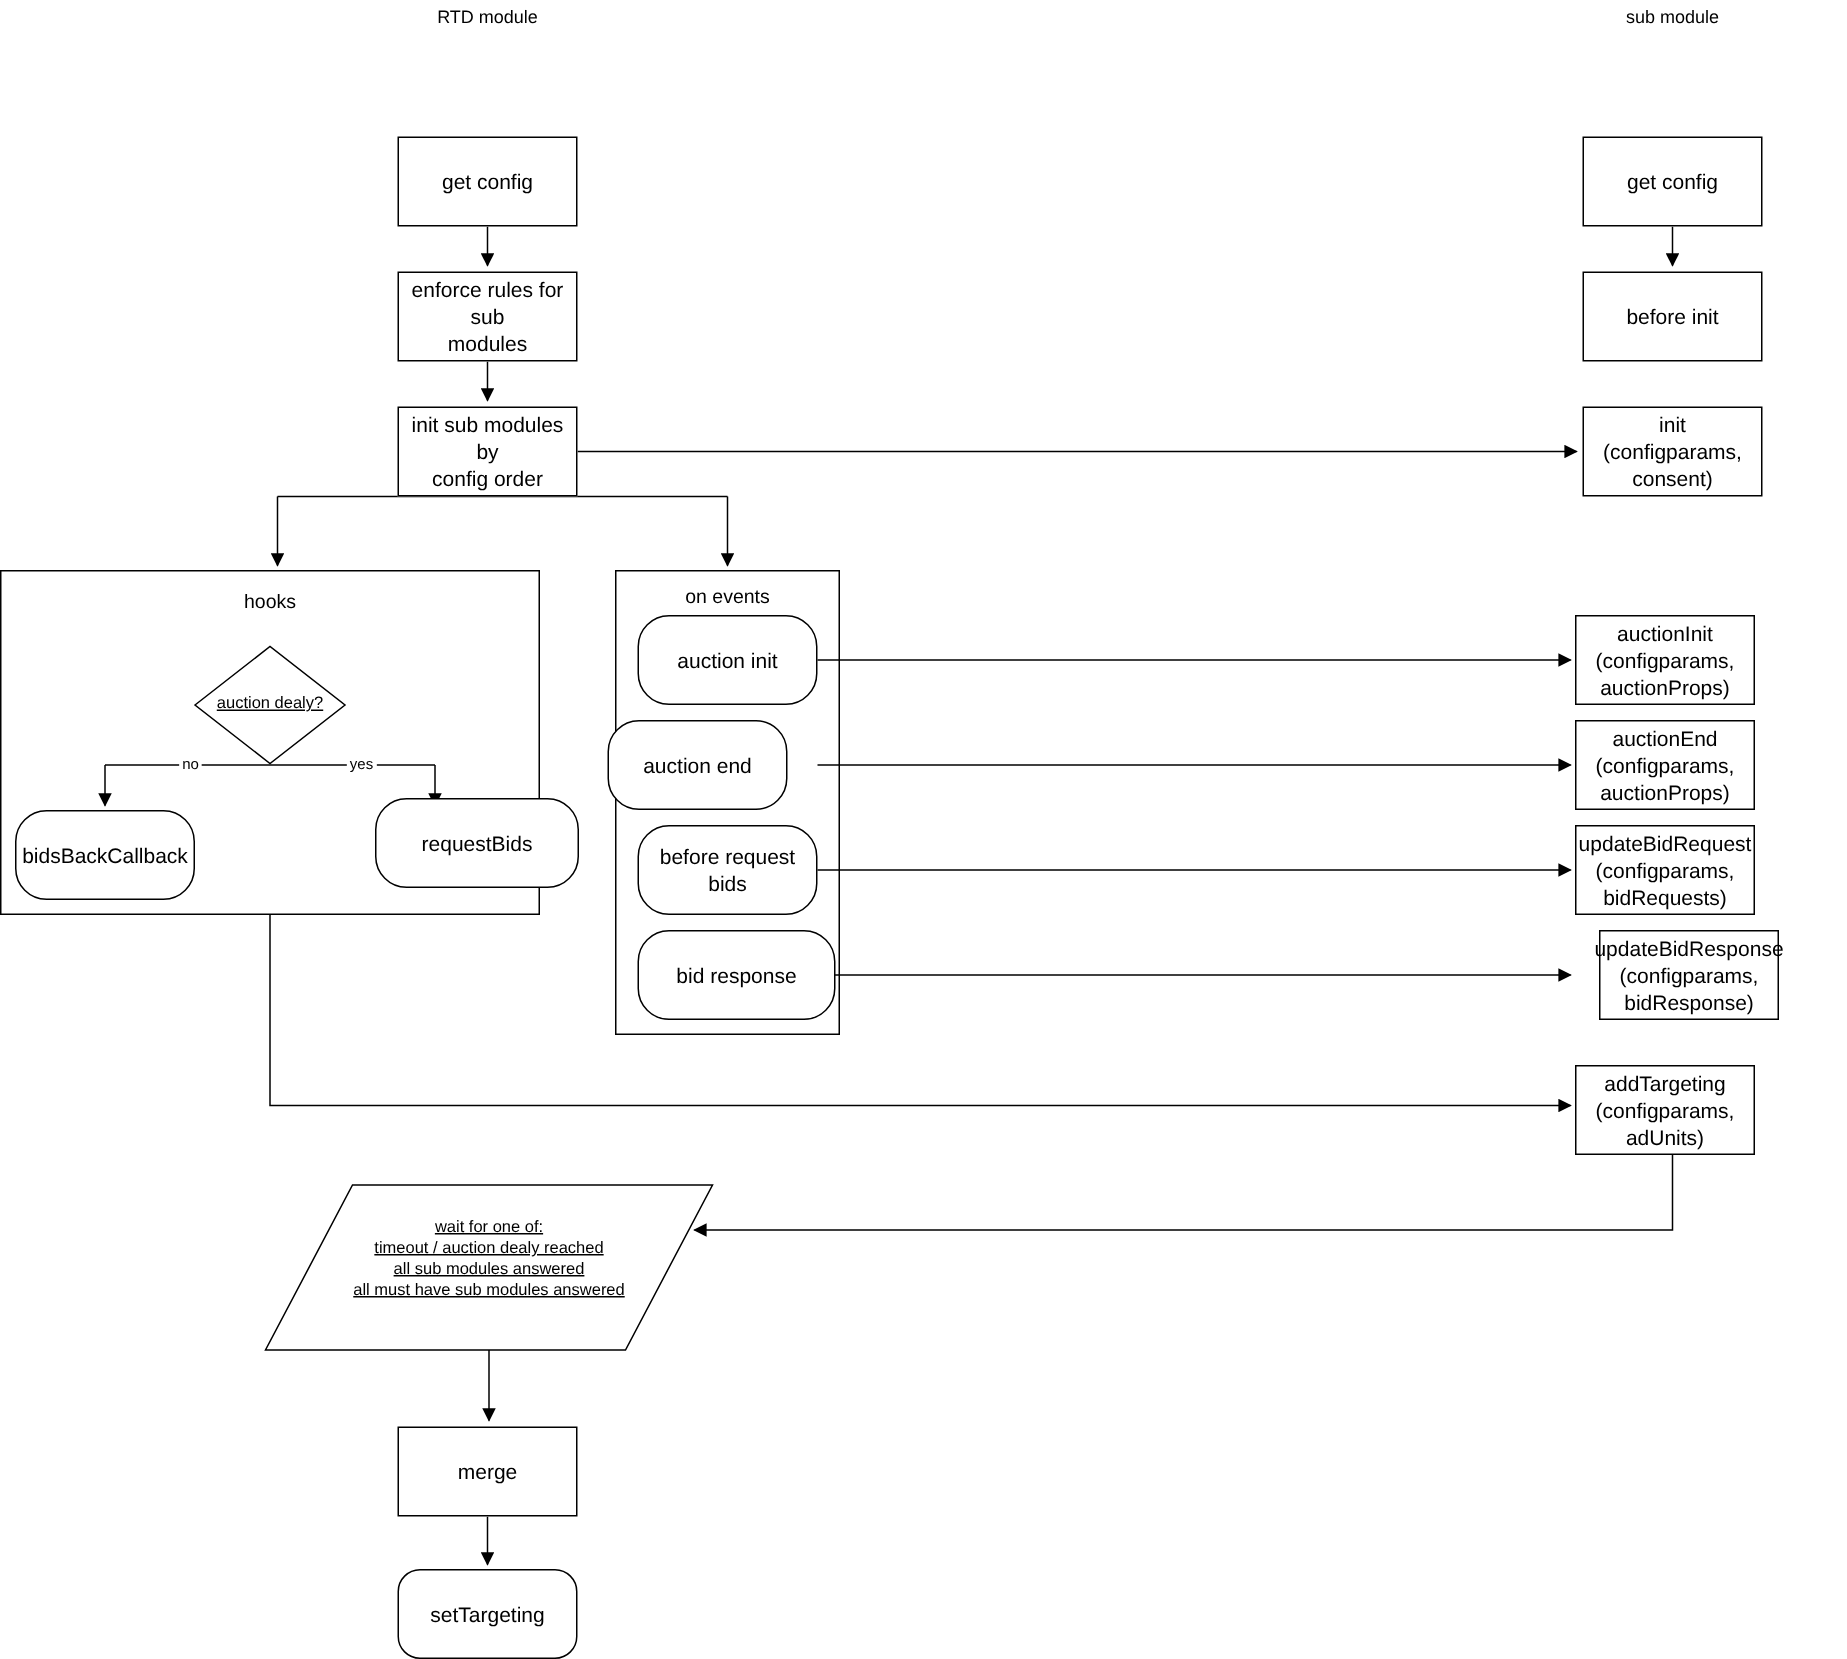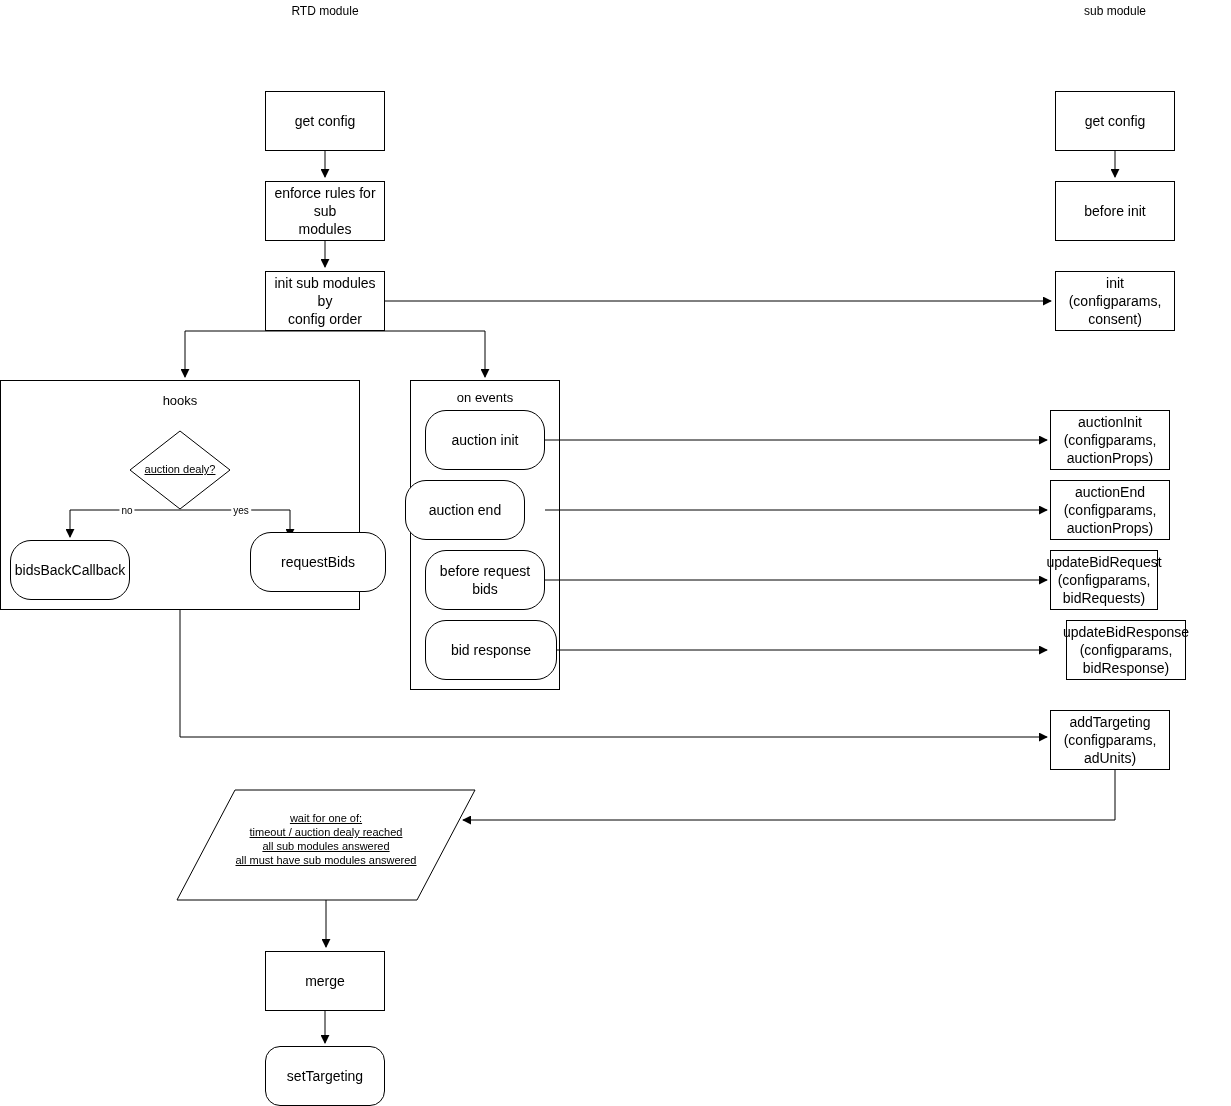--- a/index.html
+++ b/index.html
@@ -154,21 +154,21 @@
   <div class="node" style="left:1055px; top:91px; width:120px; height:60px;">get config</div>
   <div class="node" style="left:1055px; top:181px; width:120px; height:60px;">before init</div>
   <div class="node" style="left:1055px; top:271px; width:120px; height:60px;">init (configparams,
 consent)</div>
   <div class="node" style="left:1050px; top:410px; width:120px; height:60px;">auctionInit
 (configparams,
 auctionProps)</div>
   <div class="node" style="left:1050px; top:480px; width:120px; height:60px;">auctionEnd
 (configparams,
 auctionProps)</div>
-  <div class="node" style="left:1050px; top:550px; width:108px; height:60px;">updateBidRequest
+  <div class="node" style="left:1050px; top:550px; width:120px; height:60px;">updateBidRequest
 (configparams,
 bidRequests)</div>
   <div class="node" style="left:1050px; top:620px; width:120px; height:60px;margin-left:16px;">updateBidResponse
 (configparams,
 bidResponse)</div>
   <div class="node" style="left:1050px; top:710px; width:120px; height:60px;">addTargeting
 (configparams,
 adUnits)</div>
 
   <div class="floating-label" style="left:176px; top:812px; width:300px;">wait for one of:

